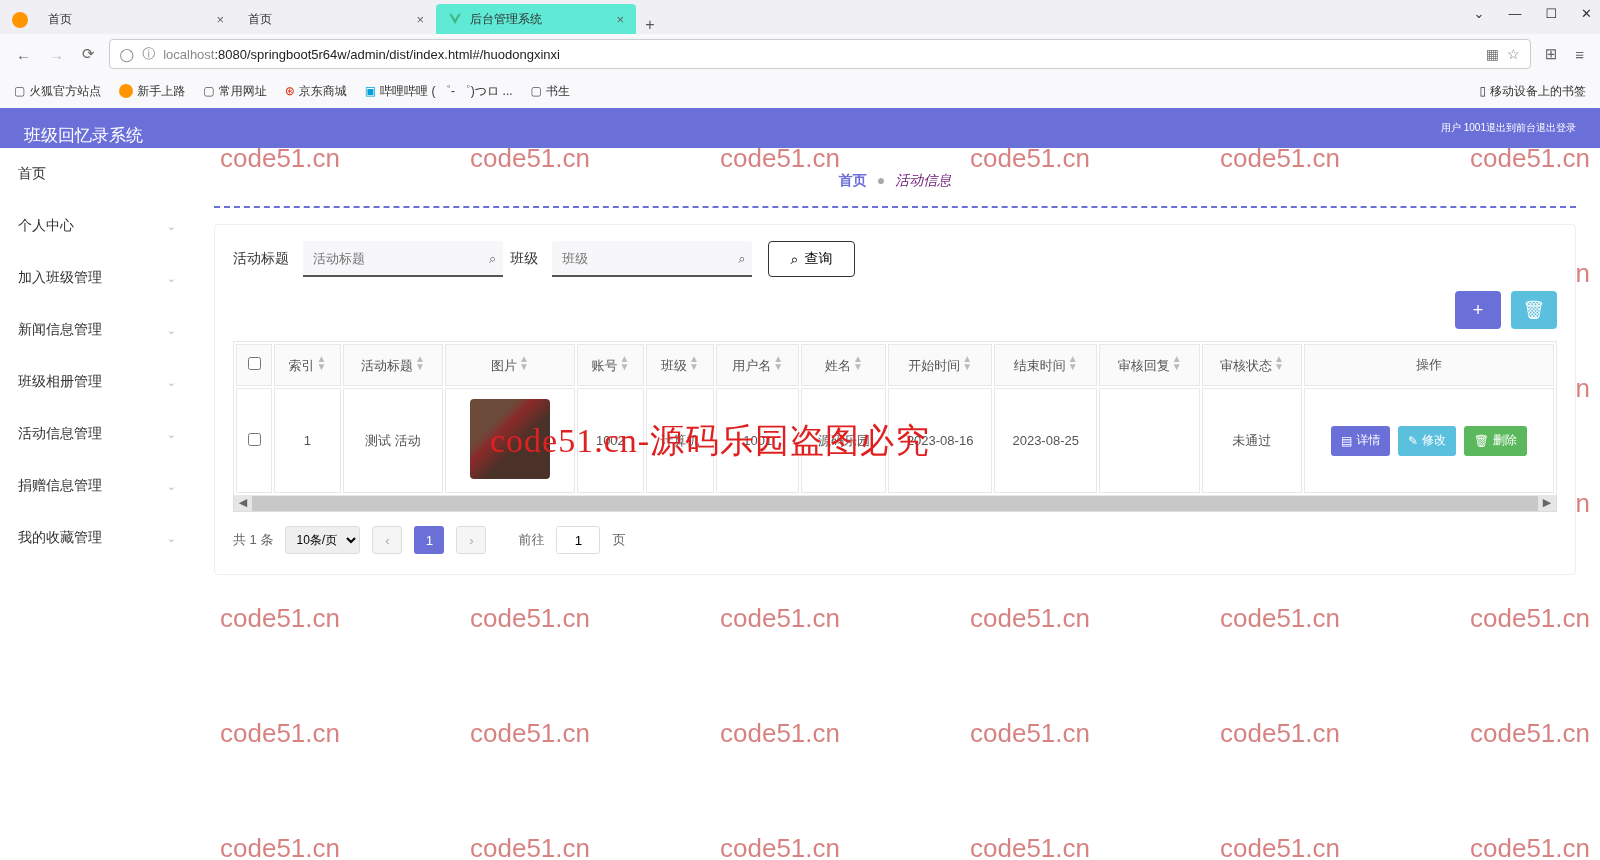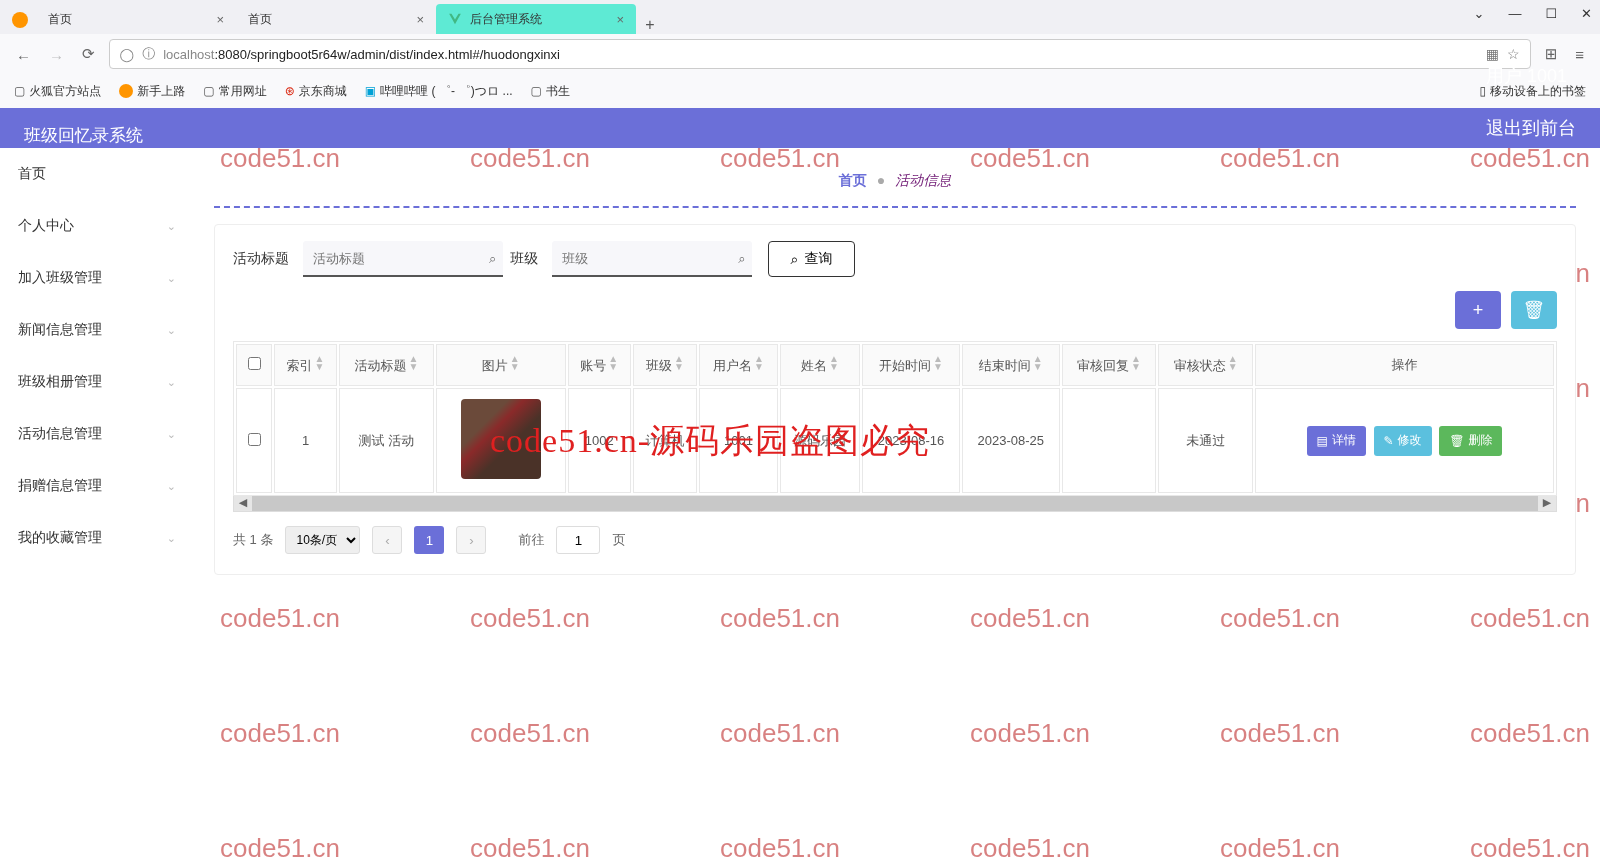--- a/index.html
+++ b/index.html
@@ -30,21 +30,21 @@
 .fold { color:#555; }
 .ffx { width:14px; height:14px; background:#ff9500; border-radius:50%; display:inline-block; }
 .jd { color:#d81e06; }
 .bili { color:#00a1d6; }
 .bmk-right { margin-left:auto; display:flex; align-items:center; gap:4px; }
 
 
 .app { position:absolute; top:108px; left:0; right:0; bottom:0; z-index:3; }
 .header { height:40px; background:#6b6fd8; color:#fff; display:flex; align-items:center; padding:0 24px; }
 .header .ttl { font-size:17px;margin-top:14px; }
-.header .r { margin-left:auto; display:flex; gap:28px; font-size:18px;flex-direction:column; }
+.header .r { margin-left:auto; display:flex; font-size:10px; }
 .sidebar { position:absolute; top:40px; left:0; width:190px; bottom:0; background:#fff; }
 .sidebar .itm { height:52px; display:flex; align-items:center; padding-left:18px; font-size:14px; color:#333; justify-content:space-between; padding-right:14px; }
 .sidebar .sub { height:40px; background:#eef; padding-left:36px; font-size:14px; display:flex; align-items:center; color:#333; }
 .sidebar .chev { color:#bbb; font-size:11px; }
 
 .main { position:absolute; top:40px; left:190px; right:0; bottom:0; padding:16px 24px 0; }
 .crumb { display:flex; gap:10px; font-size:14px; justify-content:center; padding:8px 0 12px; }
 .crumb .home { color:#6b6fd8; font-weight:600; }
 .crumb .sep { color:#aaa; }
 .crumb .cur { color:#701a75;font-style:italic; }
@@ -296,21 +296,21 @@
           <th><span>活动标题</span><span class="sort">▲<br>▼</span></th>
           <th style="width:130px"><span>图片</span><span class="sort">▲<br>▼</span></th>
           <th><span>账号</span><span class="sort">▲<br>▼</span></th>
           <th><span>班级</span><span class="sort">▲<br>▼</span></th>
           <th><span>用户名</span><span class="sort">▲<br>▼</span></th>
           <th><span>姓名</span><span class="sort">▲<br>▼</span></th>
           <th><span>开始时间</span><span class="sort">▲<br>▼</span></th>
           <th><span>结束时间</span><span class="sort">▲<br>▼</span></th>
           <th><span>审核回复</span><span class="sort">▲<br>▼</span></th>
           <th><span>审核状态</span><span class="sort">▲<br>▼</span></th>
-          <th style="width:299px"><span>操作</span></th>
+          <th style="width:250px"><span>操作</span></th>
         </tr>
           </thead>
         <tbody>
             <tr>
           <td><input type="checkbox" style=""></td>
           <td>1</td>
           <td>测试 活动</td>
           <td><span class="img"></span></td>
           <td>1002</td>
           <td>计算机</td>

